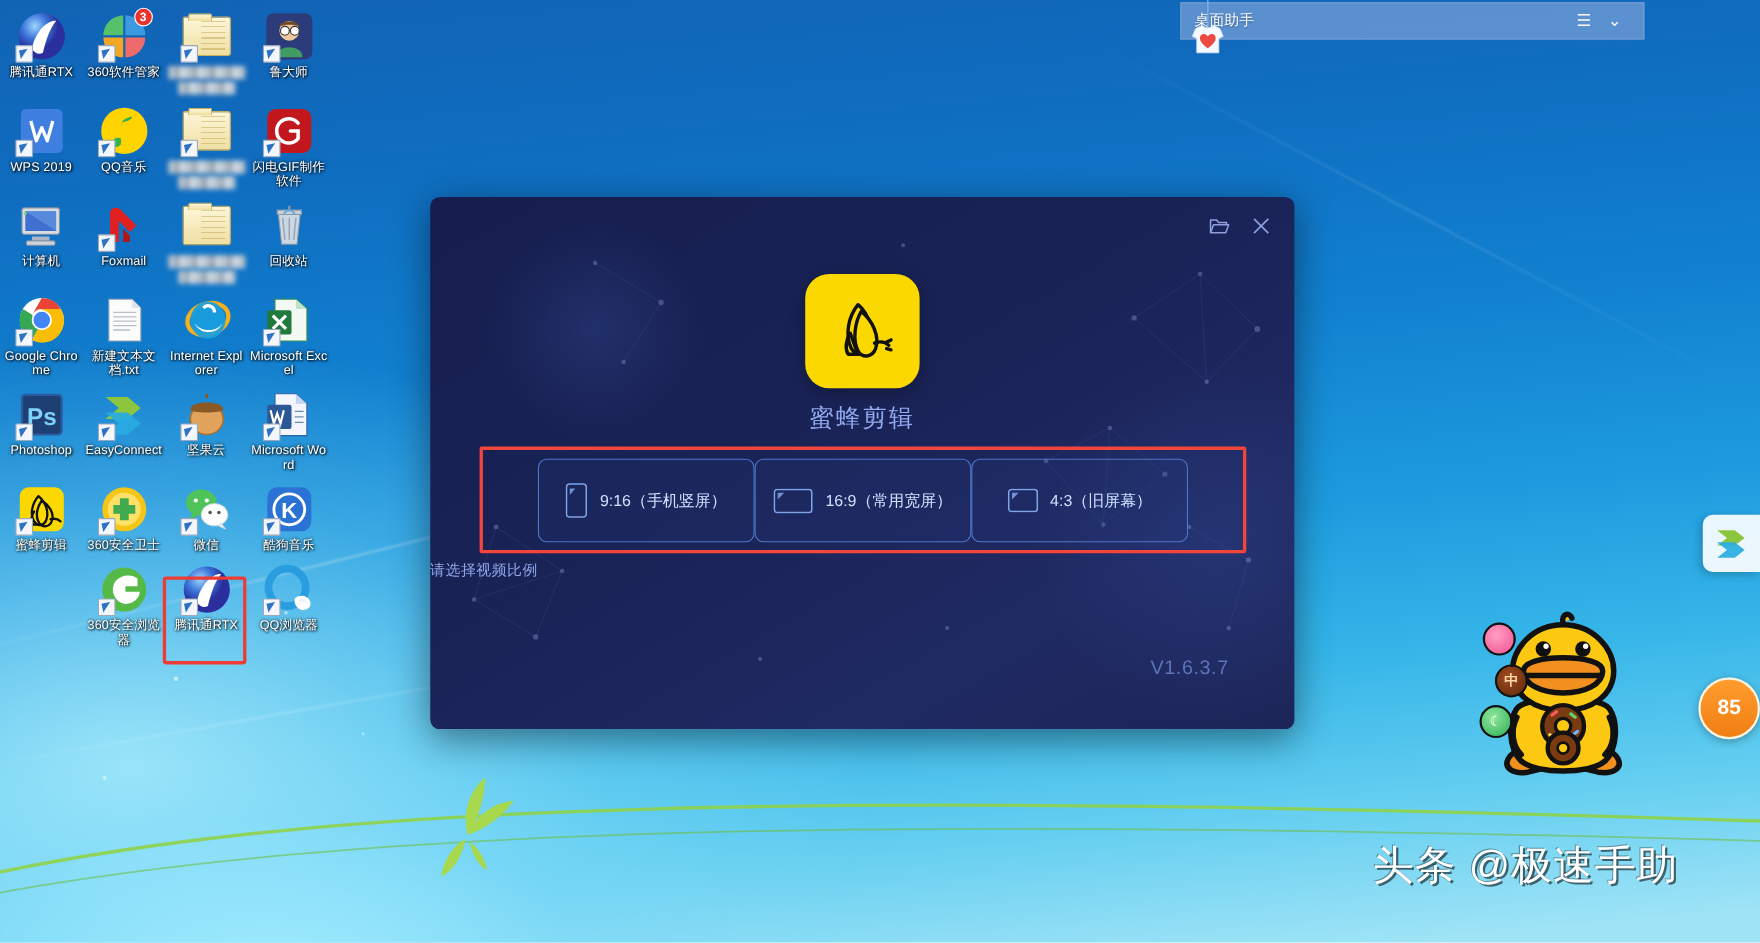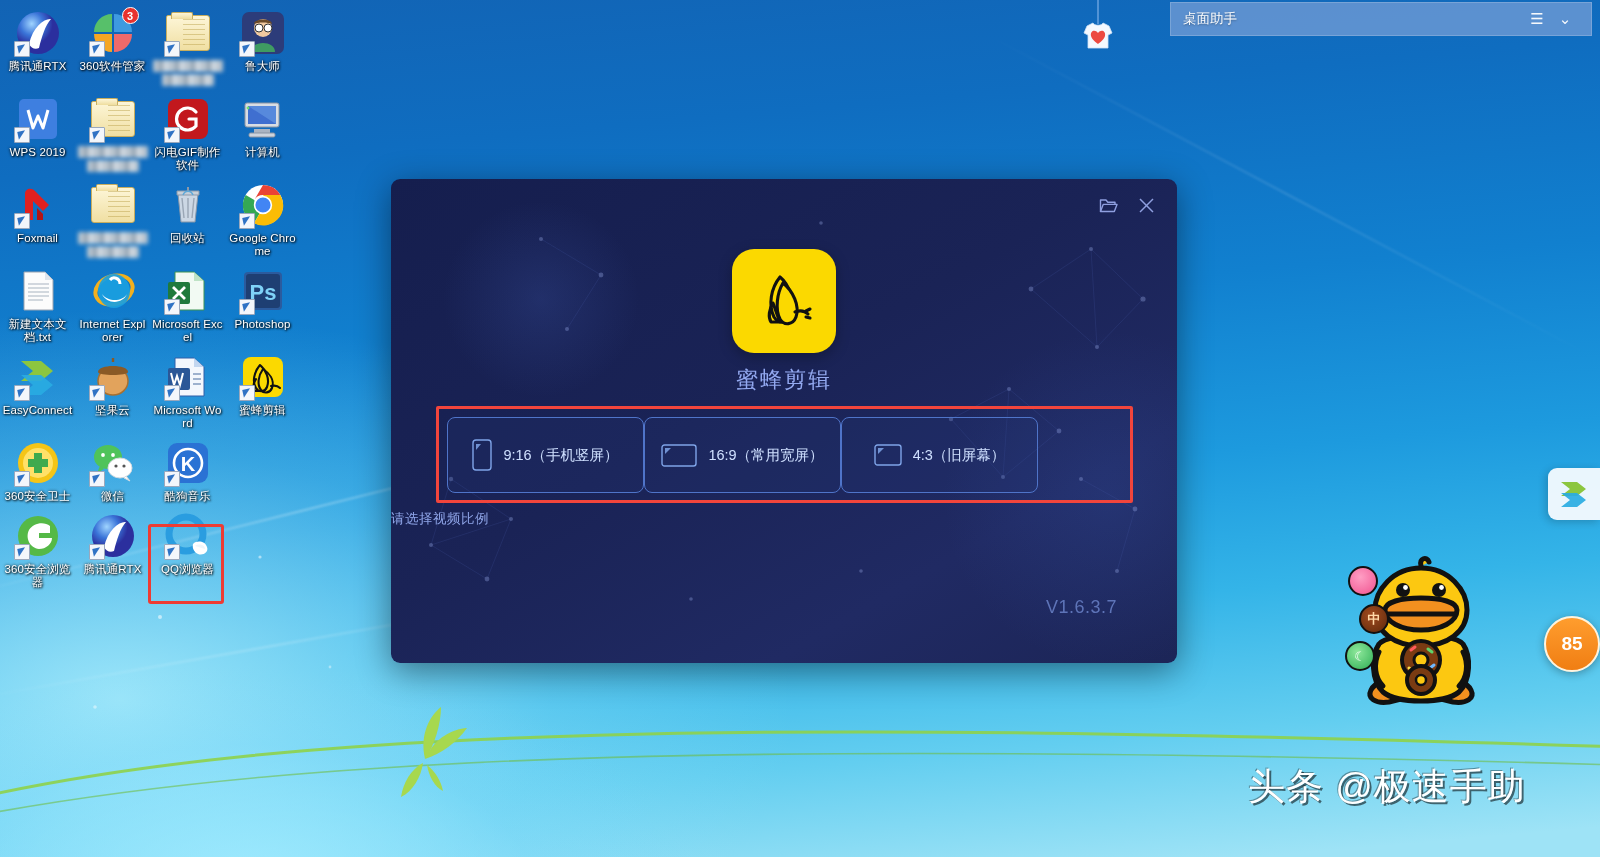--- a/index.html
+++ b/index.html
@@ -72,21 +72,21 @@
   .badge-count {
     position: absolute; right: -2px; top: -2px; min-width: 17px; height: 17px;
     background: #e8322e; color: #fff; border-radius: 50%; font-size: 11px; font-weight: bold;
     display: flex; align-items: center; justify-content: center; border: 1.5px solid #fff;
   }
   .highlight-box {
     position: absolute; border: 3px solid #ee3b33; border-radius: 3px; pointer-events: none;
   }
   
   #desk-assistant {
-    position: absolute; left: 1170px; top: 2px; width: 422px; height: 34px;
+    position: absolute; left: 1073px; top: 2px; width: 422px; height: 34px;
     background: rgba(120,160,215,.72); display: flex; align-items: center;
     padding: 16px 12px; color: #fff; font-size: 13.5px;
     border: 1px solid rgba(255,255,255,.18);
   }
   #desk-assistant .title { flex: 1; text-shadow: 0 1px 2px rgba(0,0,0,.35); }
   #desk-assistant .ctl { width: 28px; text-align: center; font-size: 15px; opacity: .95; cursor: pointer; }
   
   #shirt-ornament { position: absolute; left: 1078px; top: 0px; width: 40px; height: 55px; }
   
   #beecut-dialog {
@@ -116,21 +116,21 @@
   #app-name {
     position: absolute; left: 0; right: 0; top: 186px; text-align: center;
     color: #93a9f0; font-size: 22px; letter-spacing: 2px;
   }
   #ratio-highlight {
     position: absolute; left: 45px; top: 227px; width: 697px; height: 97px;
     border: 3px solid #f2453c; border-radius: 2px; pointer-events: none;
   }
   #ratio-row {
     position: absolute; left: 56px; top: 238px; width: 675px; height: 76px;
-    display: flex; justify-content: flex-start; align-items: center;
+    display: flex; justify-content: center; align-items: center;
   }
   .ratio-btn {
     width: 197px; height: 76px; border: 1px solid #4f74c9; border-radius: 8px;
     display: flex; align-items: center; justify-content: center; gap: 11px;
     color: #cfe0ff; font-size: 14.5px; cursor: pointer;
     background: rgba(40,60,130,.18);
   }
   .ratio-btn .ricon { display: flex; align-items: center; justify-content: center; }
   #ratio-hint {
     position: absolute; left: 0; right: 0; top: 331px; text-align: left;
@@ -254,20 +254,30 @@
       </div>
       <div class="d-icon">
         <div class="glyph">
           <svg width="46" height="46" viewBox="0 0 46 46">
             <rect x="4" y="3" width="38" height="40" rx="5" fill="#3e7fe0"></rect>
             <path d="M13,14 L18,32 L23,20 L28,32 L33,14" stroke="#fff" stroke-width="3" fill="none" stroke-linejoin="round"></path>
           </svg>
           <span class="shortcut-arrow"></span>
         </div>
         <div class="label">WPS 2019</div>
+      </div>
+      <div class="d-icon">
+        <div class="glyph">
+          <svg width="46" height="46" viewBox="0 0 46 46">
+            <circle cx="23" cy="23" r="21" fill="#ffd400"></circle>
+            <path d="M30,10 C22,12 20,14 20,20 L20,30 C17,28 12,30 12,34 C12,38 18,39 20,35 L20,16 C24,14 30,14 30,10 Z" fill="#36b14f"></path>
+          </svg>
+          <span class="shortcut-arrow"></span>
+        </div>
+        <div class="label">QQ音乐</div>
       </div>
       <div class="d-icon">
         <div class="glyph">
           <div class="folder"></div>
           <span class="shortcut-arrow"></span>
         </div>
         <div class="label">
           <span class="blurred-label"></span>
           <span class="blurred-label w2"></span>
         </div>

